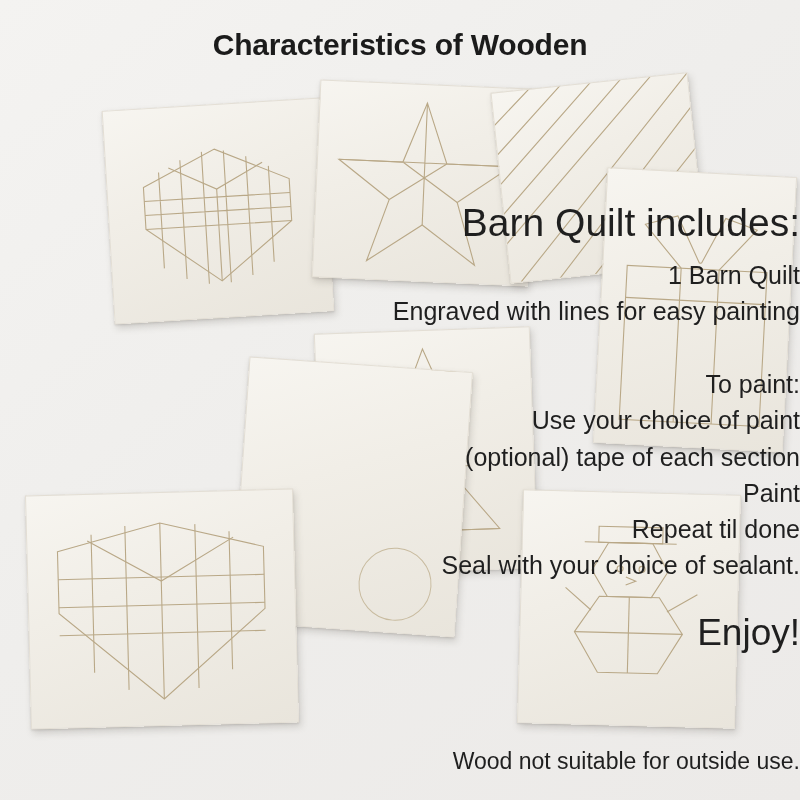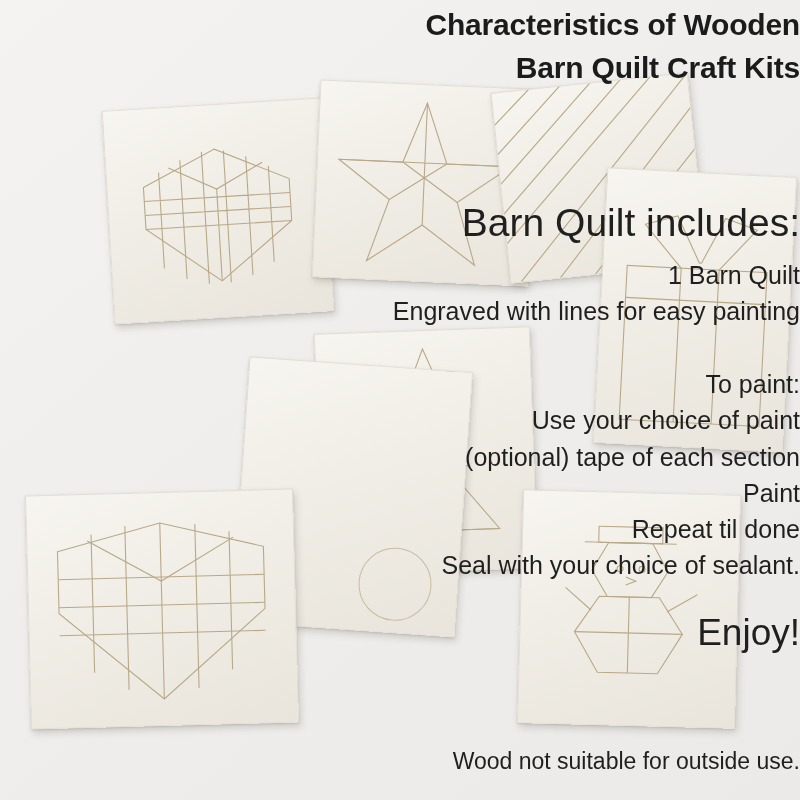--- a/index.html
+++ b/index.html
@@ -66,22 +66,22 @@
   .text-layer {
     position: absolute;
     inset: 0;
     z-index: 3;
     color: #1b1b1b;
   }
   .heading {
     position: absolute;
     left: 0;
     right: 0;
-    top: 4px;
-    text-align: right;
+    top: 24px;
+    text-align: center;
     font-weight: bold;
     font-size: 30px;
     line-height: 1.42;
     letter-spacing: -0.2px;
   }
   .heading .line {
     display: block;
   }
   .block {
     position: absolute;
@@ -215,21 +215,20 @@
           <path d="M70 118 L44 96 M146 118 L176 100"></path>
         </g>
       </svg>
     </div>
   </div>
 
   <div class="text-layer">
 
     <div class="heading">
       <span class="line">Characteristics of Wooden</span>
-      <span class="line">Barn Quilt Craft Kits</span>
     </div>
 
     <div class="block includes-title">Barn Quilt includes:</div>
 
     <div class="block includes-body">
       <span class="line">1 Barn Quilt</span>
       <span class="line">Engraved with lines for easy painting</span>
     </div>
 
     <div class="block paint-block">

